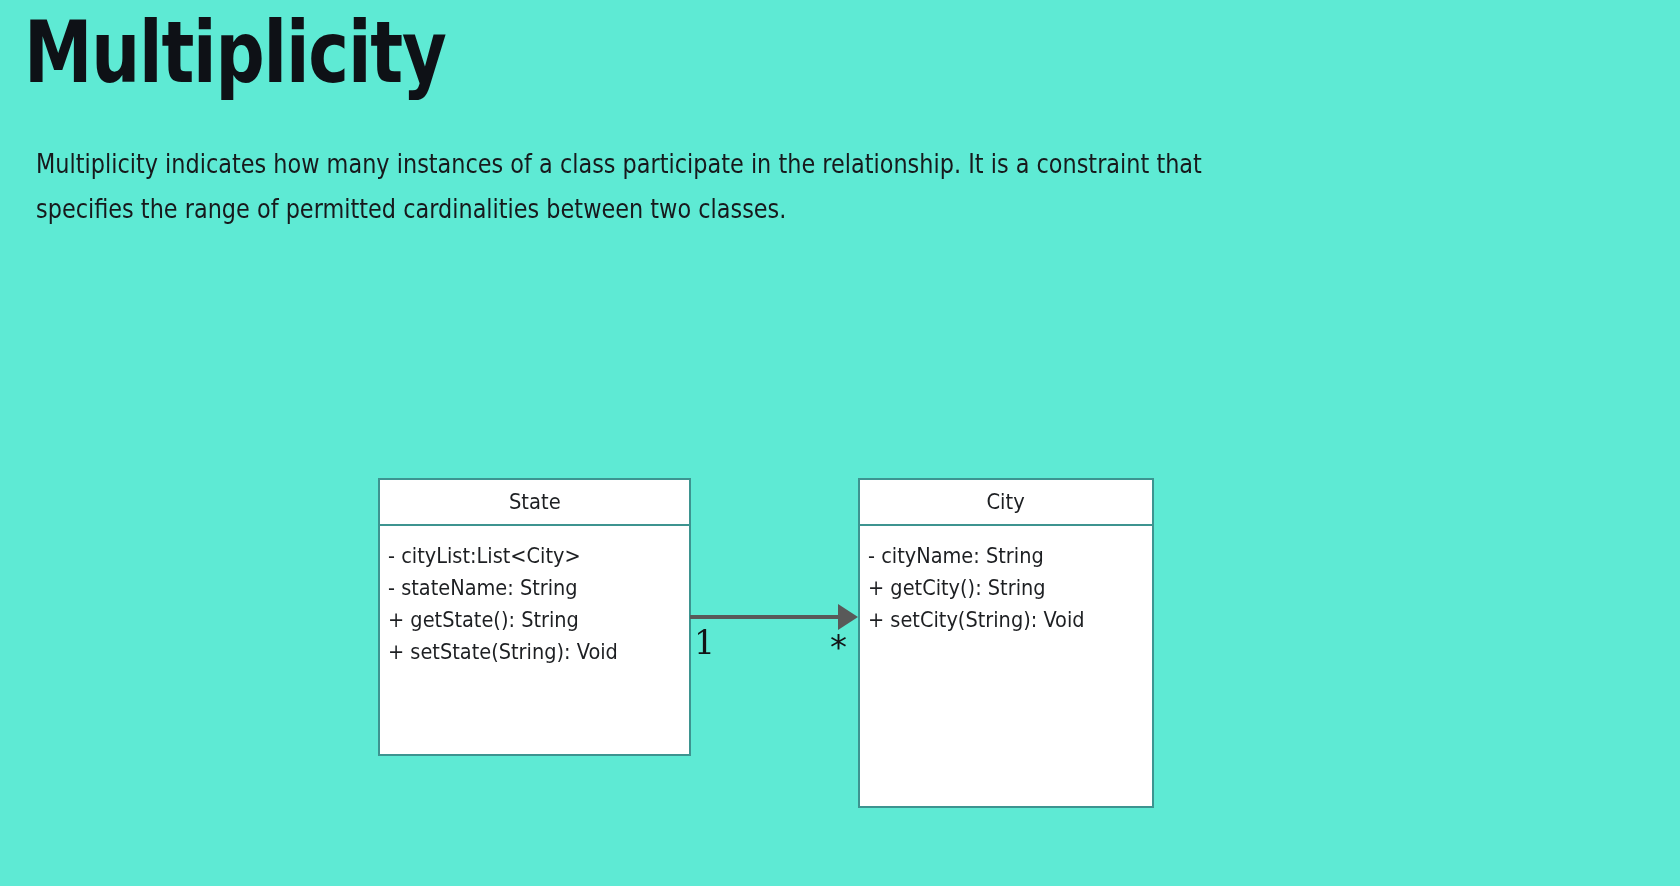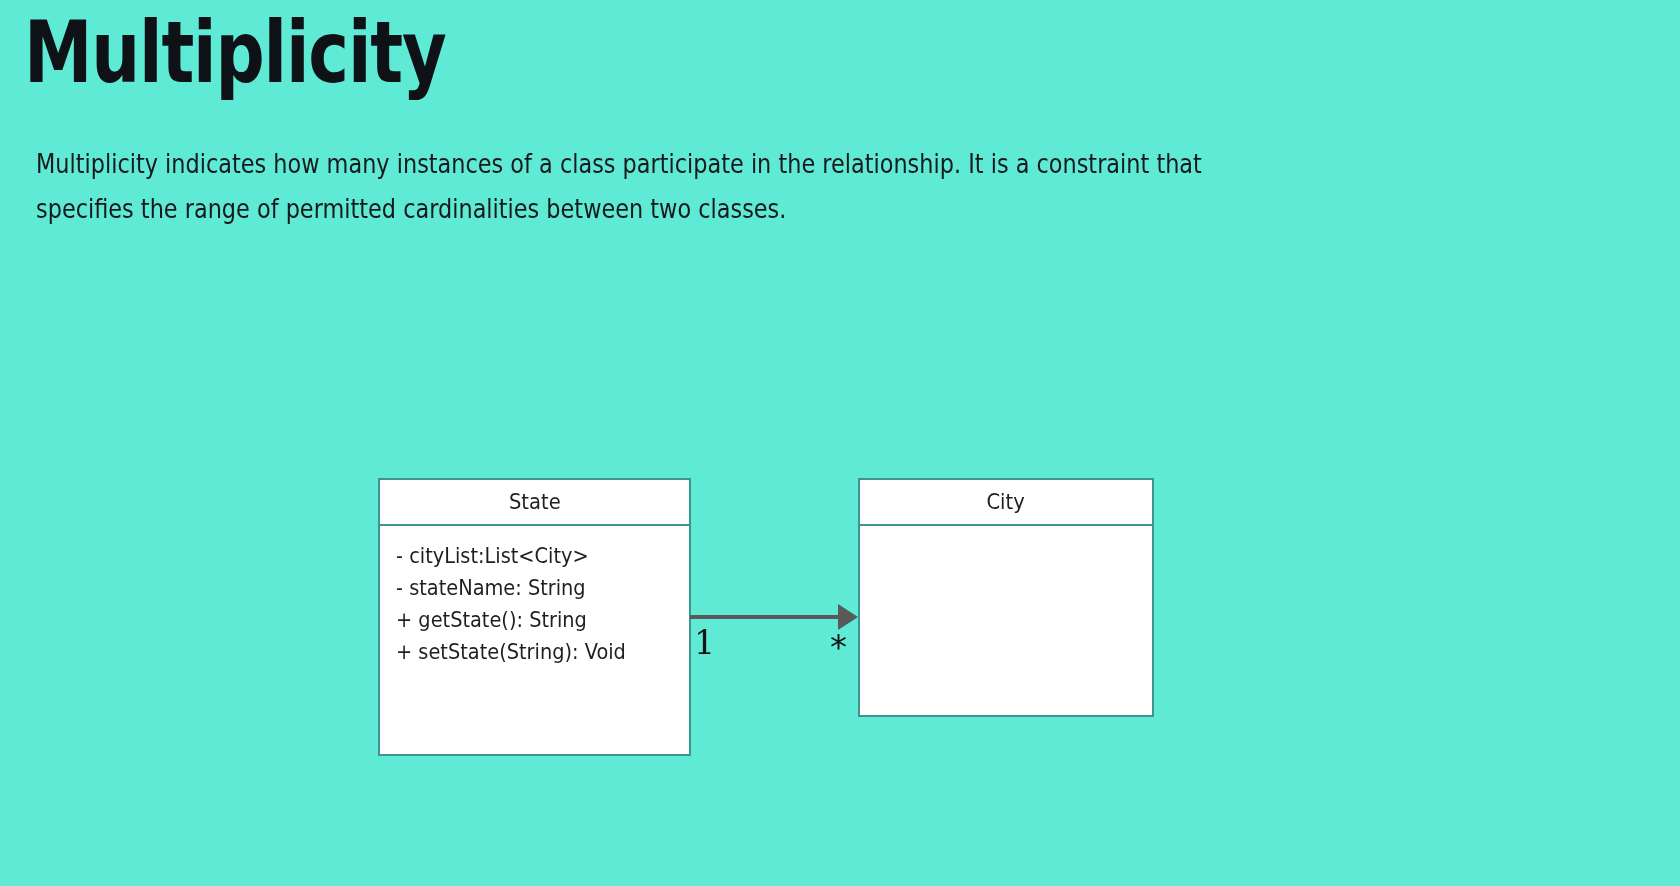--- a/index.html
+++ b/index.html
@@ -87,21 +87,21 @@
   }
   .uml-header-text {
     font-family: "DejaVu Sans", sans-serif;
     font-size: 21px;
     color: #1d1f22;
     line-height: 1;
     transform: scaleX(0.93);
   }
 
   .uml-members {
-    padding: 14px 0 0 16px;
+    padding: 14px 0 0 8px;
     box-sizing: border-box;
   }
   .uml-member {
     font-family: "DejaVu Sans", sans-serif;
     font-size: 21.5px;
     line-height: 32px;
     color: #1d1f22;
     white-space: nowrap;
     transform: scaleX(0.90);
     transform-origin: left center;
@@ -111,21 +111,21 @@
   #class-state {
     left: 378px;
     top: 478px;
     width: 313px;
     height: 278px;
   }
   #class-city {
     left: 858px;
     top: 478px;
     width: 296px;
-    height: 239px;
+    height: 330px;
   }
 
   
   #assoc-line {
     position: absolute;
     left: 690px;
     top: 615px;
     width: 152px;
     height: 4px;
     background: #595959;
@@ -185,20 +185,25 @@
         <div class="uml-member">- stateName: String</div>
         <div class="uml-member">+ getState(): String</div>
         <div class="uml-member">+ setState(String): Void</div>
       </div>
     </div>
 
     <div class="uml-class" id="class-city">
       <div class="uml-header">
         <span class="uml-header-text">City</span>
       </div>
+      <div class="uml-members">
+        <div class="uml-member">- cityName: String</div>
+        <div class="uml-member">+ getCity(): String</div>
+        <div class="uml-member">+ setCity(String): Void</div>
+      </div>
     </div>
 
     <div id="assoc-line"></div>
     <div id="assoc-arrowhead"></div>
 
     <div class="multiplicity" id="mult-source">1</div>
     <div class="multiplicity" id="mult-target">*</div>
 
   </div>
 </div>

